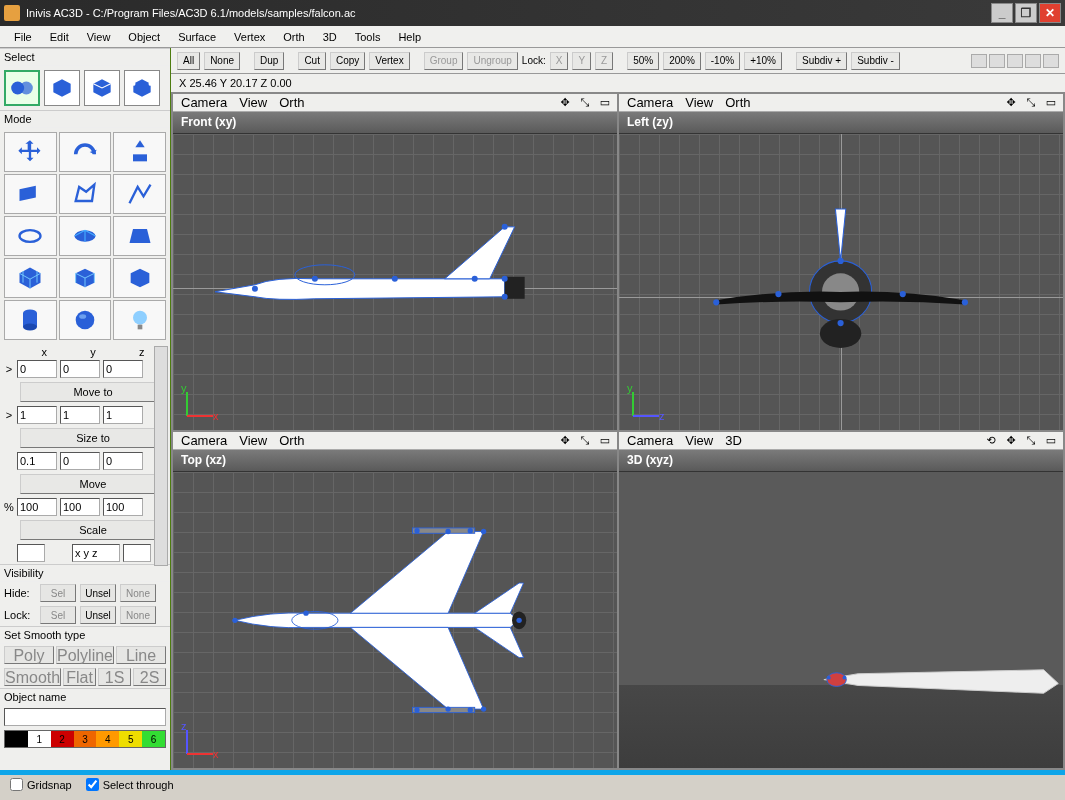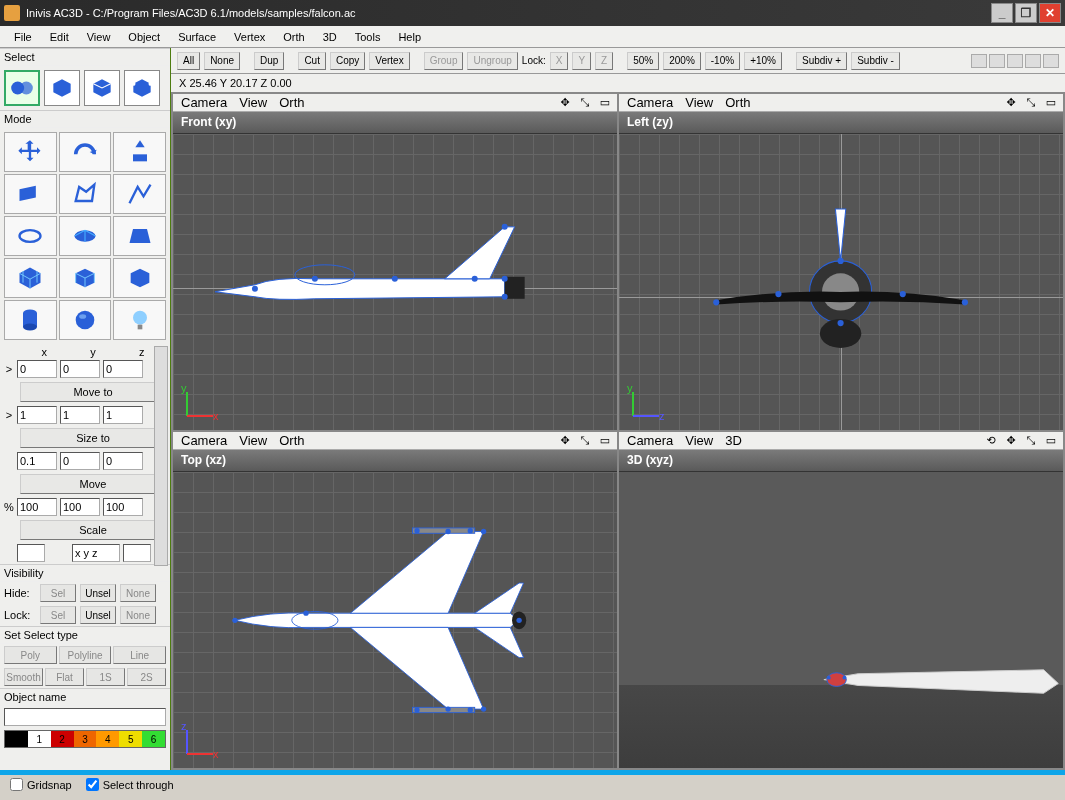--- a/index.html
+++ b/index.html
@@ -35,21 +35,21 @@
 .xyz-row .lead { width: 10px; text-align: center; }
 .xyz-row input { width: 40px; height: 18px; border: 1px inset #aaa; padding: 0 2px; background: #fff; }
 .sidebar button.wide { margin: 2px 4px; height: 20px; border: 1px outset #ccc; background: #e8e8e6; width: calc(100% - 24px); margin-left: 20px; }
 
 .vis-row { display: flex; align-items: center; gap: 4px; padding: 2px 4px; }
 .vis-row .lbl { width: 32px; }
 .vis-row button { width: 36px; height: 18px; border: 1px outset #ccc; background: #e6e6e4; font-size: 10px; color: #888; }
 .vis-row button.active { color: #000; }
 
 .surf-row { display: flex; gap: 2px; padding: 2px 4px; }
-.surf-row button { flex: 1; height: 18px; border: 1px outset #ccc; background: #e6e6e4; font-size: 10px; color: #888; }
+.surf-row button { flex: 1; height: 18px; border: 1px outset #ccc; background: #e6e6e4; font-size: 16px; color: #888; }
 
 .objname input { width: calc(100% - 8px); margin: 2px 4px; height: 18px; border: 1px inset #aaa; background: #fff; }
 
 .color-row { display: flex; height: 18px; margin: 2px 4px; border: 1px solid #666; }
 .color-row .sw { flex: 1; display: flex; align-items: center; justify-content: center; font-size: 10px; color: #000; }
 
 .workarea { flex: 1; display: flex; flex-direction: column; background: #efefed; }
 
 .top-toolbar { display: flex; align-items: center; gap: 4px; padding: 3px 6px; border-bottom: 1px solid #999; height: 26px; }
 .top-toolbar button { height: 18px; border: 1px outset #ccc; background: #e8e8e6; padding: 0 5px; font-size: 10px; }
@@ -287,21 +287,21 @@
       <button class="active">Unsel</button>
       <button>None</button>
     </div>
     <div class="vis-row">
       <span class="lbl">Lock:</span>
       <button>Sel</button>
       <button class="active">Unsel</button>
       <button>None</button>
     </div>
 
-    <div class="panel-label">Set Select type</div>
+    <div class="panel-label">Set Smooth type</div>
     <div class="surf-row">
       <button>Poly</button>
       <button>Polyline</button>
       <button>Line</button>
     </div>
     <div class="surf-row">
       <button>Smooth</button>
       <button>Flat</button>
       <button>1S</button>
       <button>2S</button>

